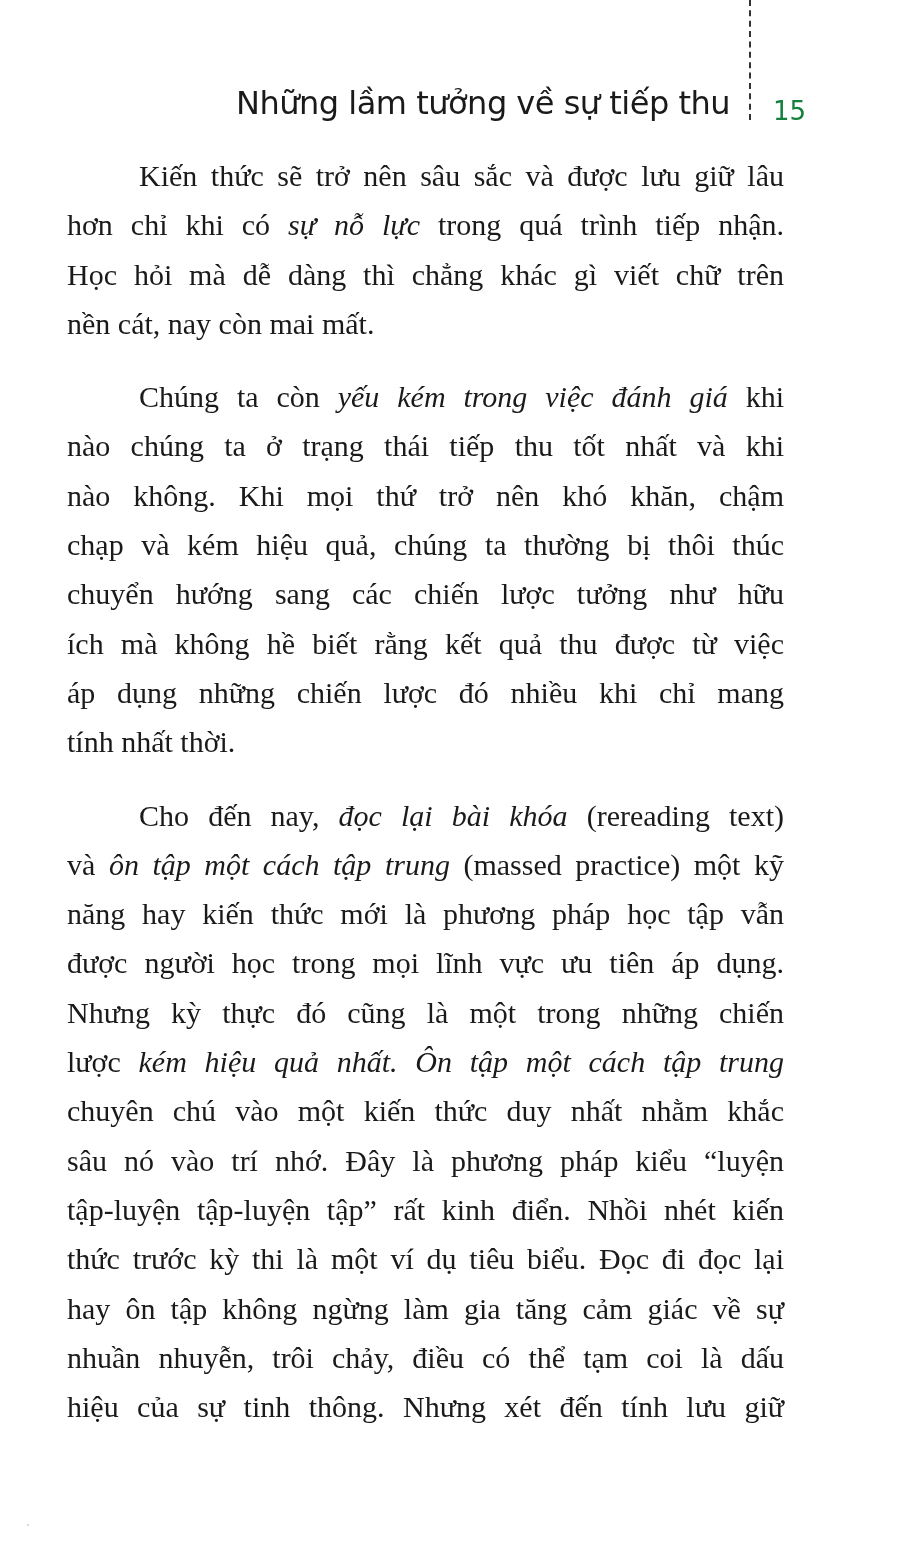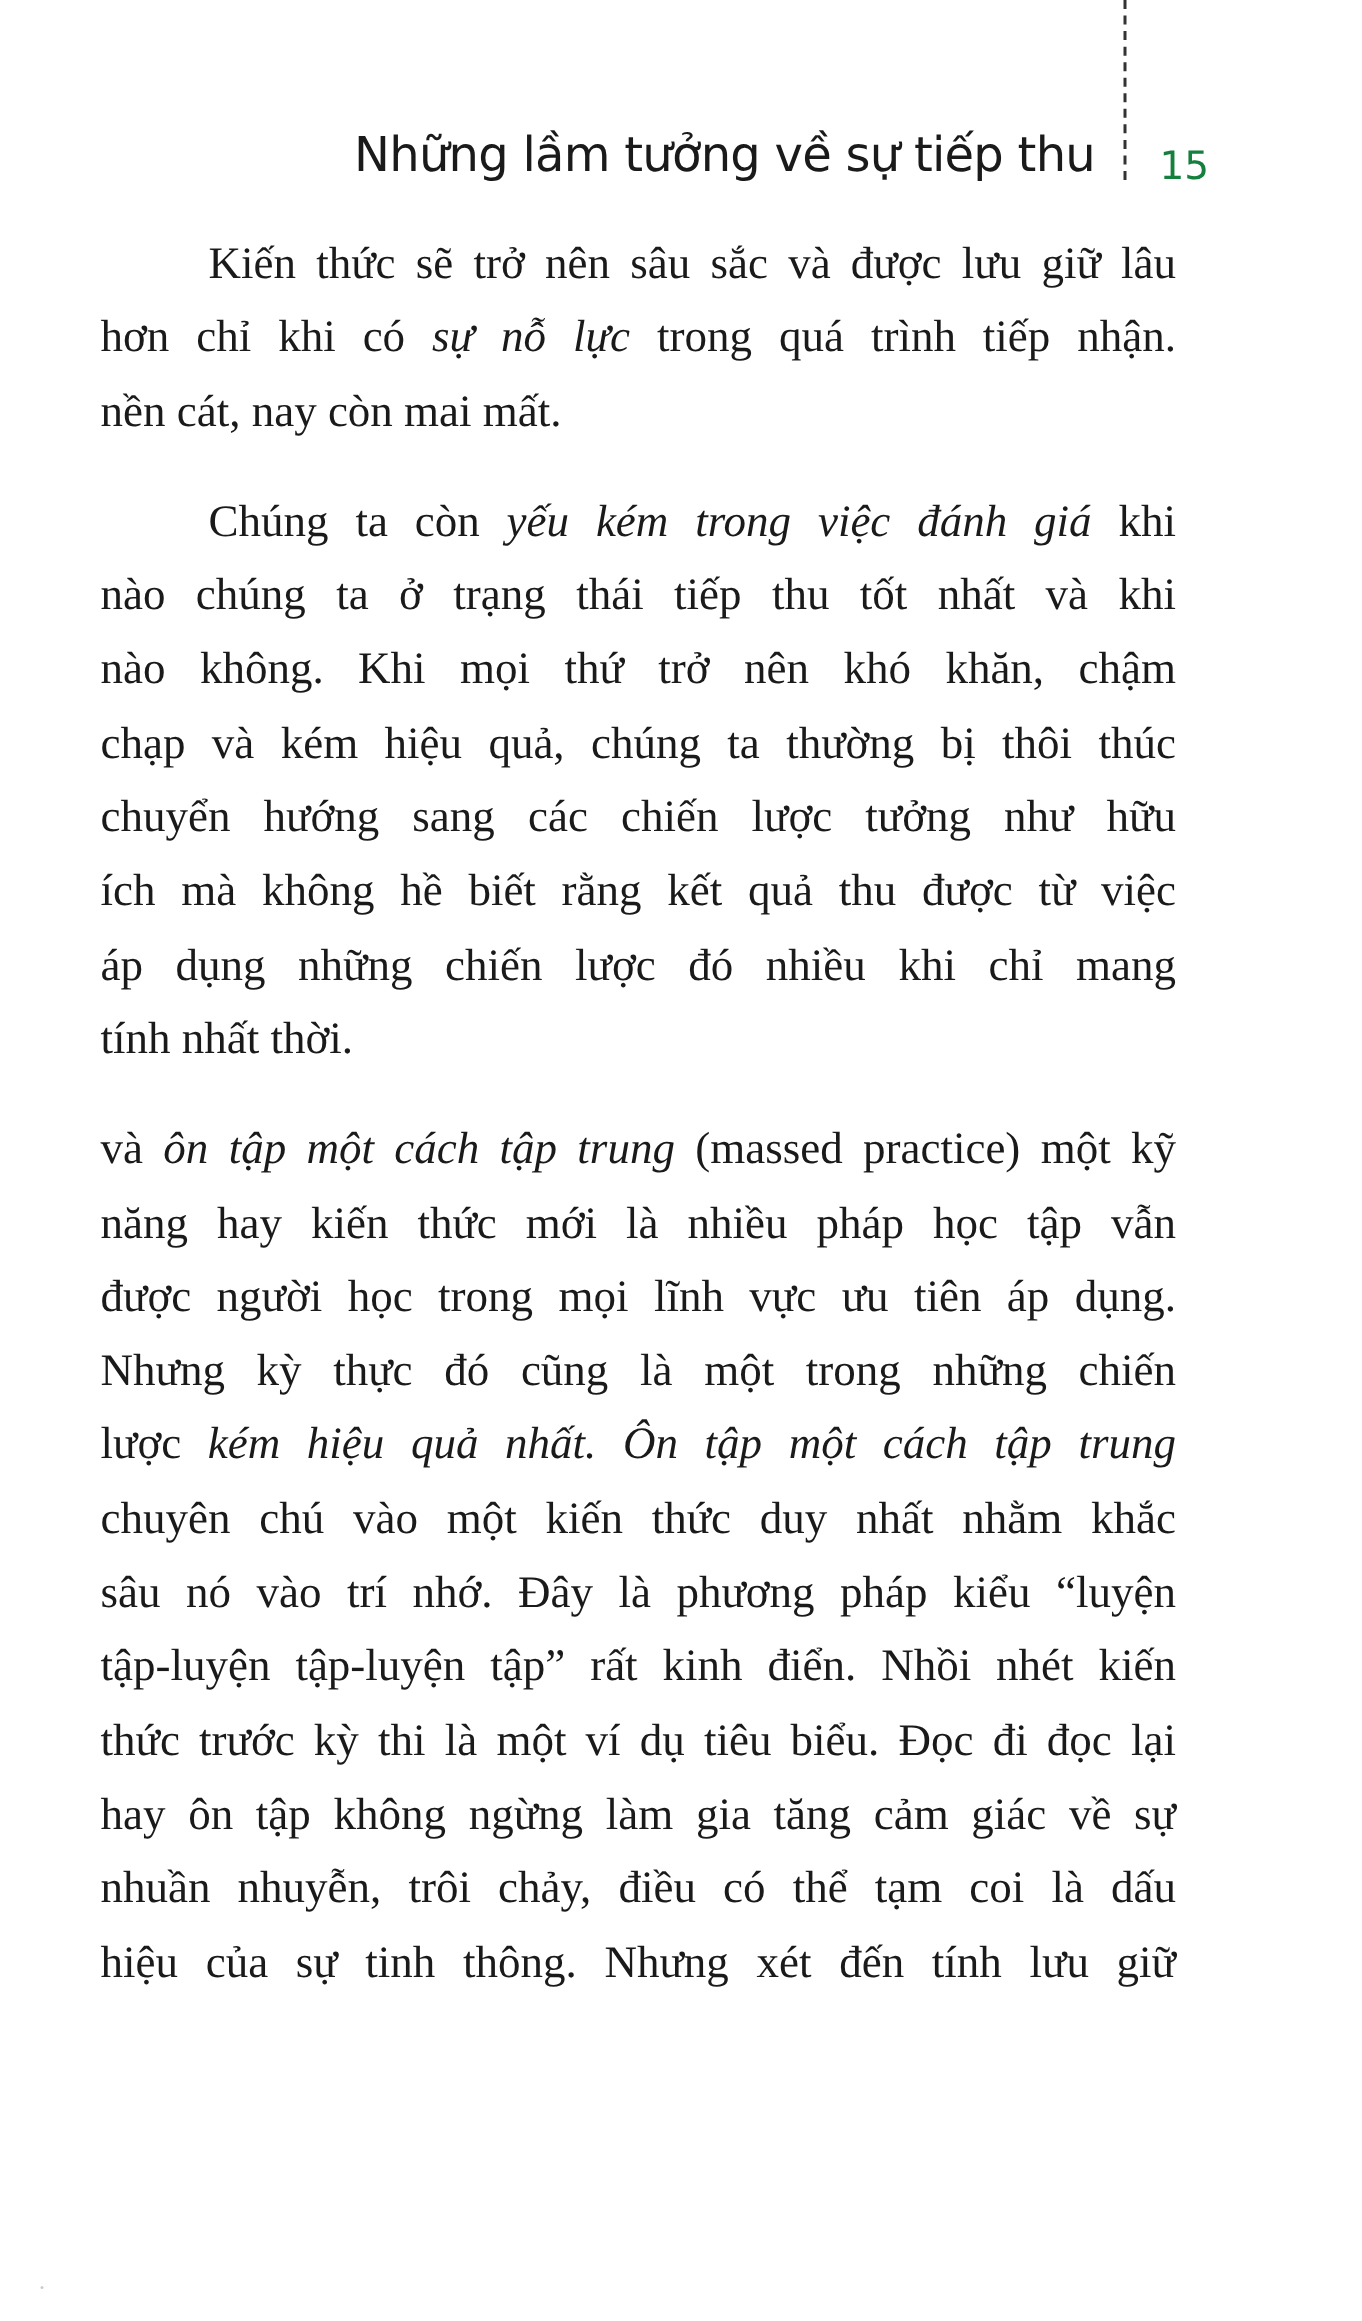--- a/index.html
+++ b/index.html
@@ -33,35 +33,37 @@
 <body>
 
 <div class="header-rule"></div>
 <div class="running-head">Những lầm tưởng về sự tiếp thu</div>
 <div class="page-number">15</div>
 
 <div class="body-text" id="body-text">
     <div class="para">
       <span class="line"><span>Kiến thức sẽ trở nên sâu sắc và được lưu giữ lâu</span></span>
       <span class="line" style="text-indent: 0px;"><span>hơn chỉ khi có </span><em>sự nỗ lực</em><span> trong quá trình tiếp nhận.</span></span>
+      <span class="line" style="text-indent: 0px;"><span>Học hỏi mà dễ dàng thì chẳng khác gì viết chữ trên</span></span>
       <span class="line last" style="text-indent: 0px;"><span>nền cát, nay còn mai mất.</span></span>
     </div>
     <div class="para">
       <span class="line"><span>Chúng ta còn </span><em>yếu kém trong việc đánh giá</em><span> khi</span></span>
       <span class="line" style="text-indent: 0px;"><span>nào chúng ta ở trạng thái tiếp thu tốt nhất và khi</span></span>
       <span class="line" style="text-indent: 0px;"><span>nào không. Khi mọi thứ trở nên khó khăn, chậm</span></span>
       <span class="line" style="text-indent: 0px;"><span>chạp và kém hiệu quả, chúng ta thường bị thôi thúc</span></span>
       <span class="line" style="text-indent: 0px;"><span>chuyển hướng sang các chiến lược tưởng như hữu</span></span>
       <span class="line" style="text-indent: 0px;"><span>ích mà không hề biết rằng kết quả thu được từ việc</span></span>
       <span class="line" style="text-indent: 0px;"><span>áp dụng những chiến lược đó nhiều khi chỉ mang</span></span>
       <span class="line last" style="text-indent: 0px;"><span>tính nhất thời.</span></span>
     </div>
     <div class="para">
+      <span class="line"><span>Cho đến nay, </span><em>đọc lại bài khóa</em><span> (rereading text)</span></span>
       <span class="line" style="text-indent: 0px;"><span>và </span><em>ôn tập một cách tập trung</em><span> (massed practice) một kỹ</span></span>
-      <span class="line" style="text-indent: 0px;"><span>năng hay kiến thức mới là nhiều pháp học tập vẫn</span></span>
+      <span class="line" style="text-indent: 0px;"><span>năng hay kiến thức mới là phương pháp học tập vẫn</span></span>
       <span class="line" style="text-indent: 0px;"><span>được người học trong mọi lĩnh vực ưu tiên áp dụng.</span></span>
       <span class="line" style="text-indent: 0px;"><span>Nhưng kỳ thực đó cũng là một trong những chiến</span></span>
       <span class="line" style="text-indent: 0px;"><span>lược </span><em>kém hiệu quả nhất. Ôn tập một cách tập trung</em></span>
       <span class="line" style="text-indent: 0px;"><span>chuyên chú vào một kiến thức duy nhất nhằm khắc</span></span>
       <span class="line" style="text-indent: 0px;"><span>sâu nó vào trí nhớ. Đây là phương pháp kiểu “luyện</span></span>
       <span class="line" style="text-indent: 0px;"><span>tập-luyện tập-luyện tập” rất kinh điển. Nhồi nhét kiến</span></span>
       <span class="line" style="text-indent: 0px;"><span>thức trước kỳ thi là một ví dụ tiêu biểu. Đọc đi đọc lại</span></span>
       <span class="line" style="text-indent: 0px;"><span>hay ôn tập không ngừng làm gia tăng cảm giác về sự</span></span>
       <span class="line" style="text-indent: 0px;"><span>nhuần nhuyễn, trôi chảy, điều có thể tạm coi là dấu</span></span>
       <span class="line" style="text-indent: 0px;"><span>hiệu của sự tinh thông. Nhưng xét đến tính lưu giữ</span></span>

